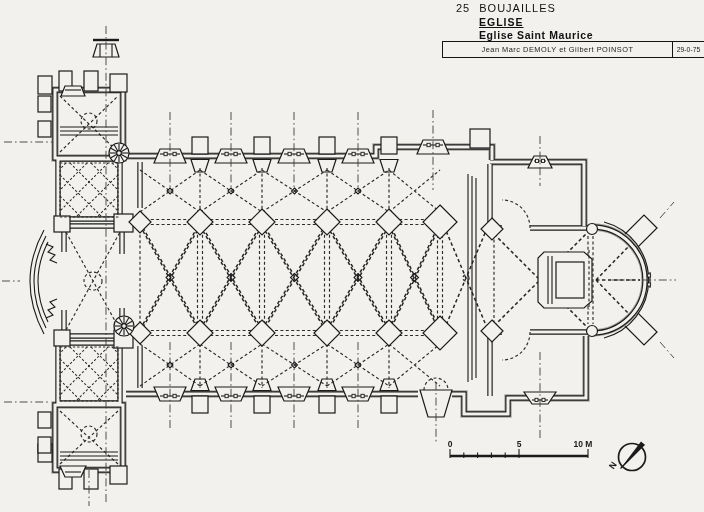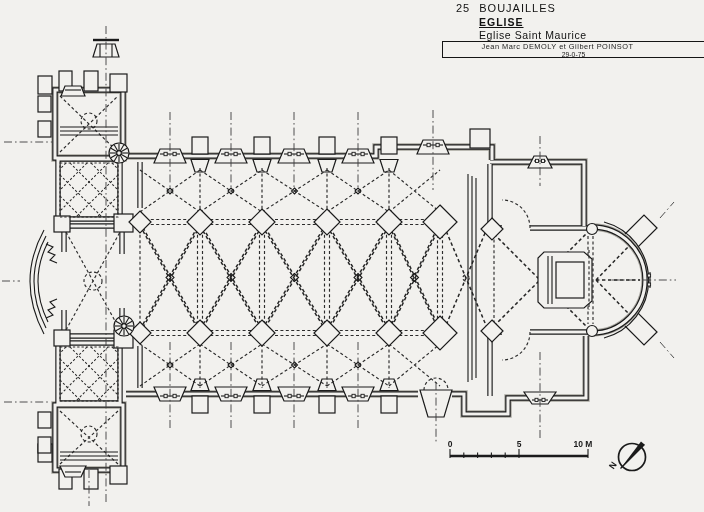--- a/index.html
+++ b/index.html
@@ -16,23 +16,23 @@
   .rib{fill:none;stroke:#262626;stroke-width:1.5;stroke-dasharray:3.4 2.6;}
   .rib2{fill:none;stroke:#2c2c2c;stroke-width:1.15;stroke-dasharray:3 2.4;}
   .hat{fill:none;stroke:#2a2a2a;stroke-width:1.05;stroke-dasharray:2.3 2;}
   .ax{fill:none;stroke:#3c3c3c;stroke-width:.9;stroke-dasharray:8 3 1.6 3;}
   .sq{fill:#f2f1ee;stroke:#1b1b1b;stroke-width:.9;}
   text{font-family:"Liberation Sans",sans-serif;fill:#1b1b1b;}
   
   .tb{position:absolute;color:#111;}
   .tb-l1{left:456px;top:2px;font-size:11px;font-weight:normal;letter-spacing:1px;display:flex;gap:9px;}
   .tb-l2{left:479px;top:16px;font-size:10.5px;font-weight:bold;letter-spacing:1px;text-decoration:underline;}
-  .tb-l3{left:479px;top:29px;font-size:10.5px;font-weight:normal;letter-spacing:.6px;}
+  .tb-l3{left:479px;top:29px;font-size:10.5px;font-weight:bold;letter-spacing:.6px;}
   .tb-box{position:absolute;left:442px;top:41px;width:262px;height:15px;
-    border-top:1.7px solid #151515;border-bottom:1.7px solid #151515;display:flex;flex-direction:column;}
+    border-top:1.7px solid #151515;border-bottom:1.7px solid #151515;display:flex;}
   .tb-auth{width:229px;border-left:1.3px solid #151515;font-size:7.4px;letter-spacing:.5px;
     display:flex;align-items:center;justify-content:center;white-space:nowrap;color:#222;}
   .tb-ref{flex:1;border-left:1.3px solid #151515;font-size:6.8px;display:flex;
     align-items:center;justify-content:center;white-space:nowrap;color:#222;overflow:hidden;}
 </style>
 </head>
 <body>
 
 <div id="stage">
 

